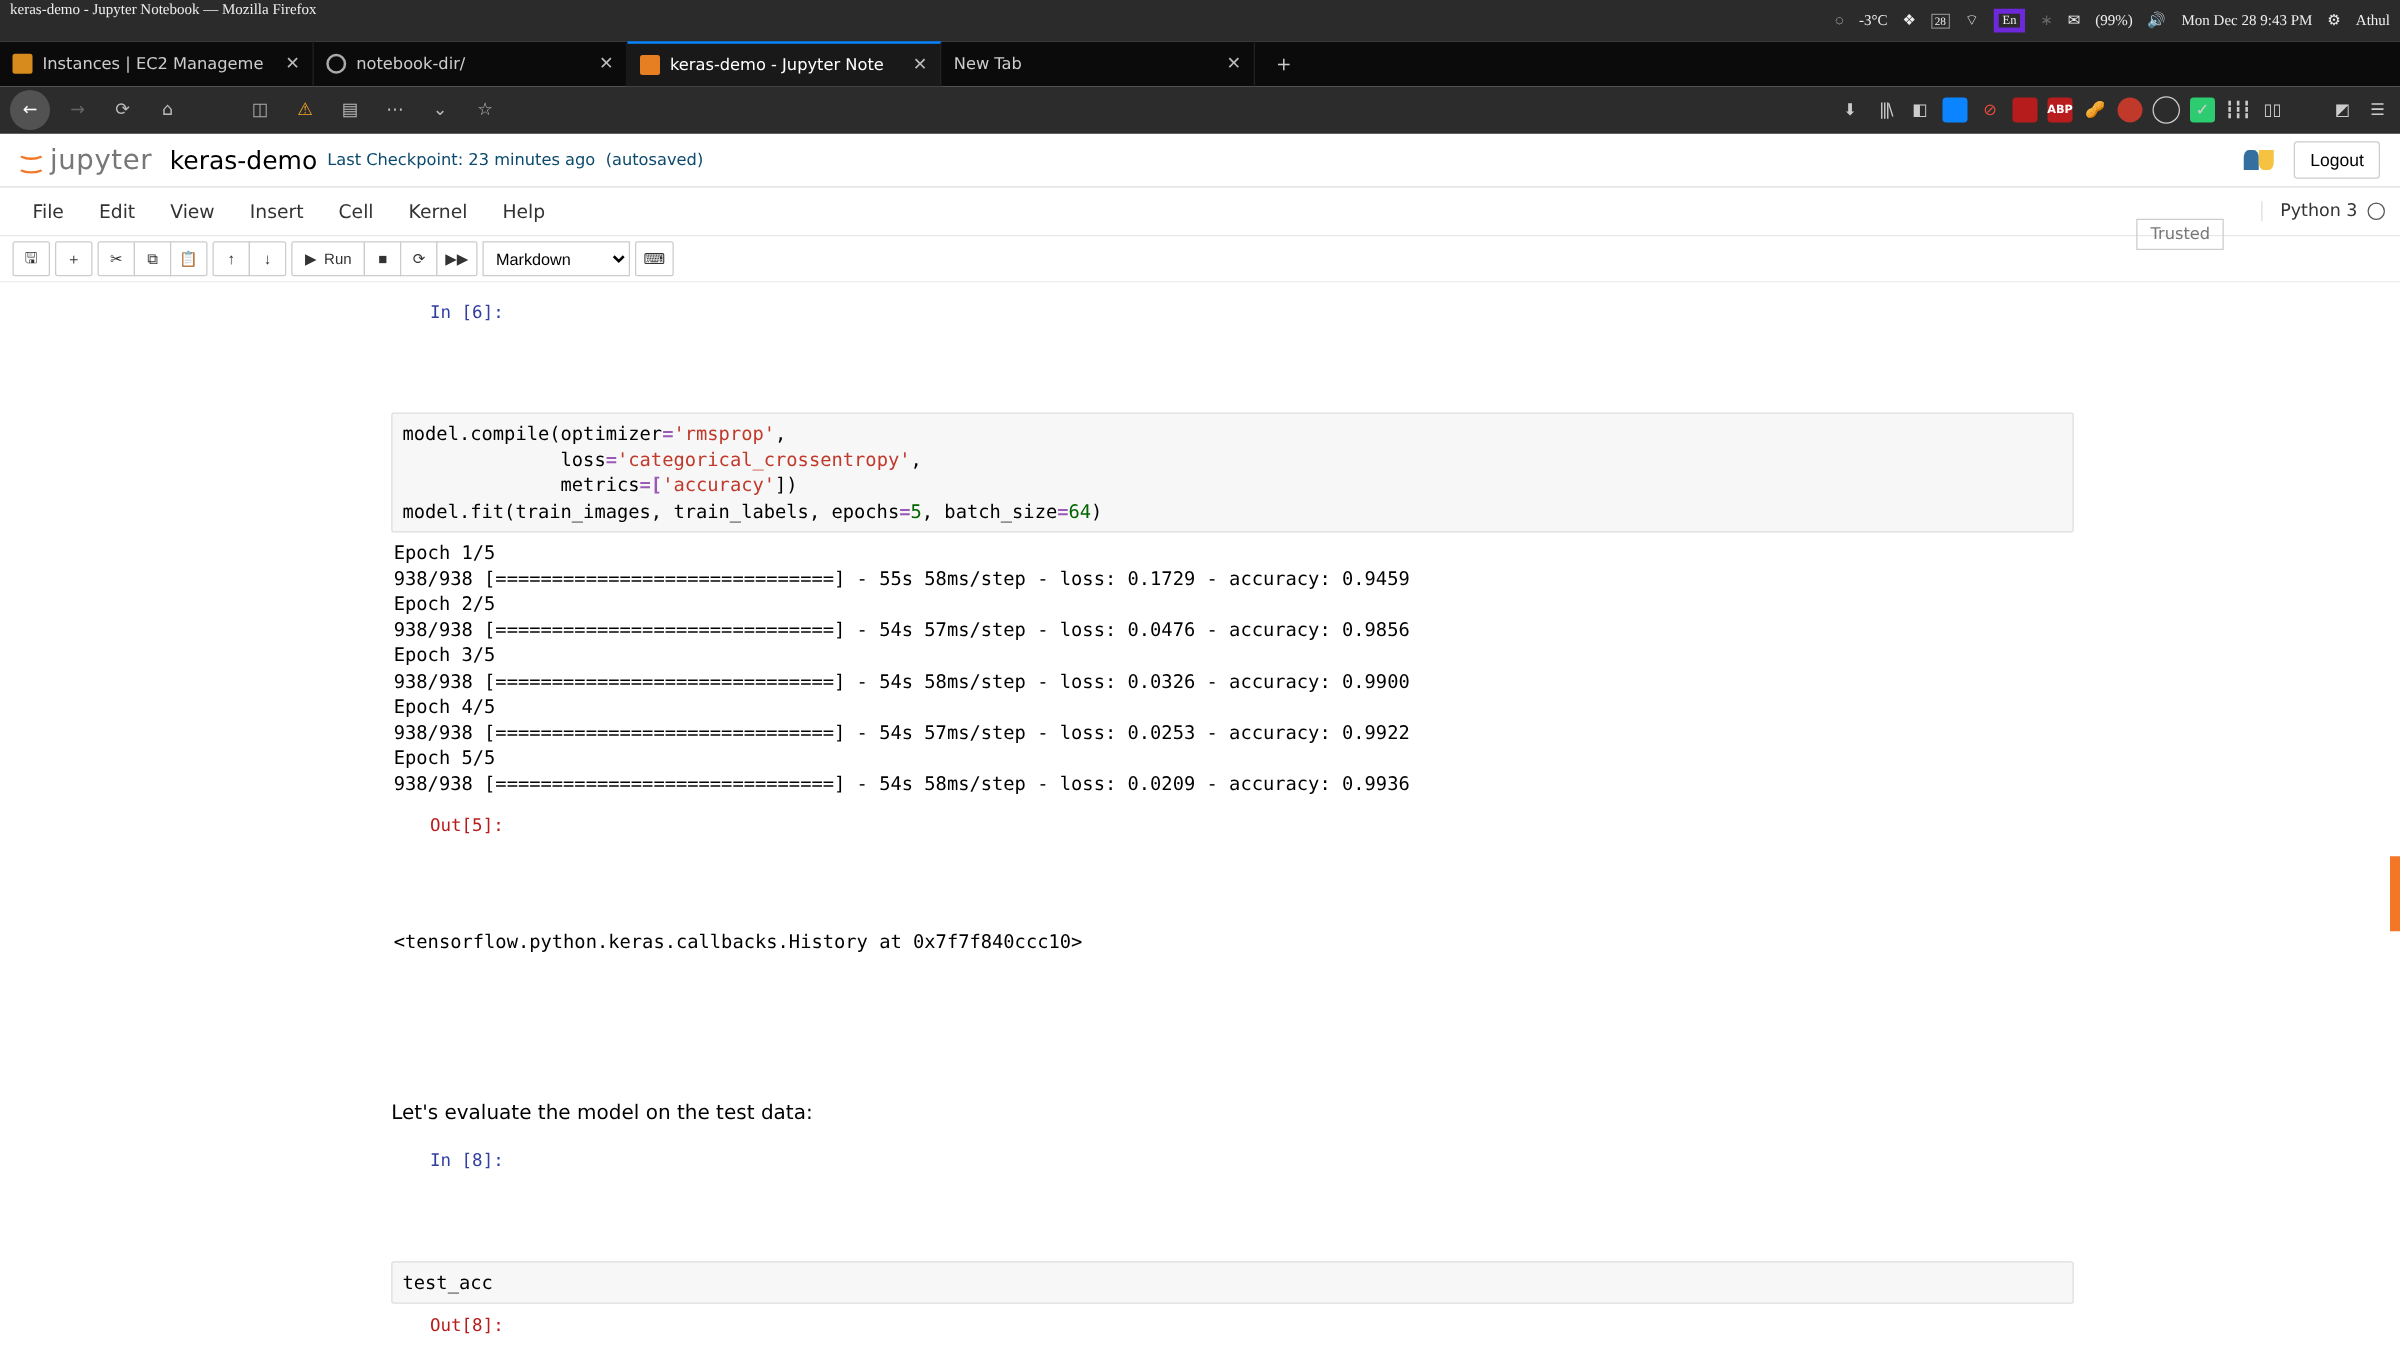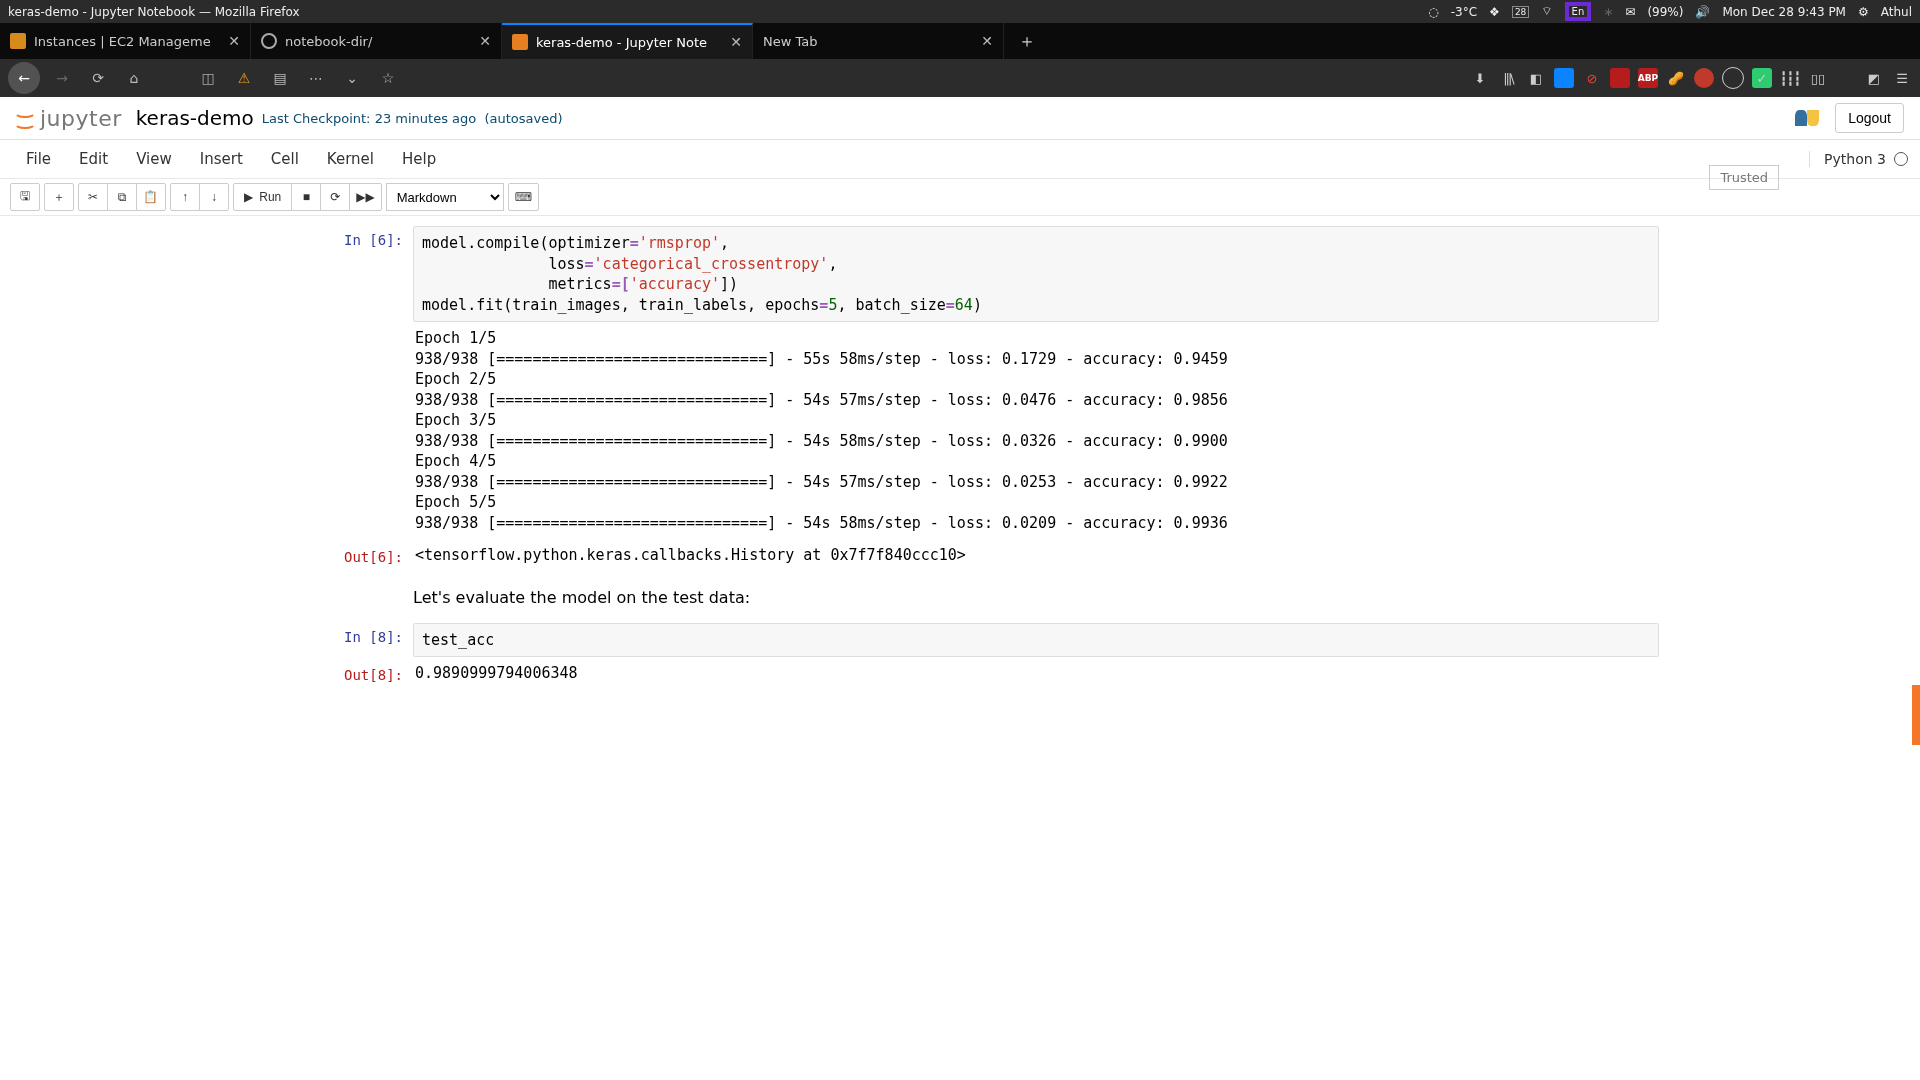--- a/index.html
+++ b/index.html
@@ -1,18 +1,18 @@
 <!DOCTYPE html>
 <html><head>
 <meta charset="utf-8">
 <style>
   html, body { margin:0; padding:0; font-family:"DejaVu Sans","Helvetica Neue",Arial,sans-serif; background:#fff; color:#000; font-size:14px; }
   .mono { font-family:"DejaVu Sans Mono","Menlo","Consolas",monospace; }
   
-  .menubar { background:#2b2b2b; color:#eee; height:23px; display:flex; align-items:center; padding:0 8px; font-size:12px; }
+  .menubar { background:#2b2b2b; color:#eee; height:33px; display:flex; padding:0 8px; font-size:12px;font-family:Liberation Serif, serif; }
   .menubar .title { flex:1; }
   .menubar .indicators { display:flex; gap:12px; align-items:center; }
   .menubar .indicators span { white-space:nowrap; }
   
   .tabstrip { background:#0b0b0b; height:36px; display:flex; align-items:stretch; }
   .tab { display:flex; align-items:center; padding:0 10px; color:#ccc; width:230px; font-size:13px; border-right:1px solid #222; position:relative; }
   .tab.active { border-top:2px solid #0a84ff; background:#191919; color:#fff; }
   .tab .favicon { width:16px; height:16px; margin-right:8px; display:inline-block; border-radius:2px; }
   .fav-orange { background:#d68b1c; }
   .fav-ring { border:2px solid #aaa; border-radius:50%; width:12px; height:12px; }
@@ -61,21 +61,21 @@
   .jp-toolbar { display:flex; align-items:center; padding:4px 10px; gap:4px; border-bottom:1px solid #e8e8e8; }
   .tbtn { border:1px solid #ccc; background:#fff; border-radius:2px; height:28px; min-width:30px; display:flex; align-items:center; justify-content:center; font-size:12px; color:#333; }
   .tbtn.run { padding:0 10px; gap:6px; }
   .tgroup { display:flex; }
   .tgroup .tbtn { border-radius:0; margin-left:-1px; }
   .tgroup .tbtn:first-child { border-radius:2px 0 0 2px; margin-left:0;}
   .tgroup .tbtn:last-child { border-radius:0 2px 2px 0; }
   .cellselect { border:1px solid #ccc; height:28px; width:118px; font-size:13px; padding:0 6px; background:#fff; }
   
   .nb-area { overflow-y:auto; background:#fff; padding:6px 0 20px 0; }
-  .cell { display:flex; margin:4px 0; }
+  .cell { display:flex; margin:4px 0;flex-direction:column; }
   .prompt { width:90px; flex:0 0 90px; text-align:right; padding:4px 10px 0 0; font-size:14px; line-height:21px; }
   .prompt.in { color:#303f9f; }
   .prompt.out { color:#b71c1c; }
   .cellbody { flex:1; padding-right:20px; }
   .codebox { border:1px solid #ddd; background:#f7f7f7; padding:6px 8px; font-size:15px; line-height:20.5px; white-space:pre; overflow-x:auto; border-radius:2px;}
   .output { padding:6px 0 6px 2px; font-size:15px; line-height:20.5px; white-space:pre; }
   .textcell { font-size:16px; color:#000; padding:12px 8px 12px 0; }
   .cm-op { color:#9b59b6; font-weight:bold;}
   .cm-str { color:#c0392b; }
   .cm-num { color:#006400; }
@@ -253,21 +253,21 @@
 Epoch 3/5
 938/938 [==============================] - 54s 58ms/step - loss: 0.0326 - accuracy: 0.9900
 Epoch 4/5
 938/938 [==============================] - 54s 57ms/step - loss: 0.0253 - accuracy: 0.9922
 Epoch 5/5
 938/938 [==============================] - 54s 58ms/step - loss: 0.0209 - accuracy: 0.9936</div>
     </div>
   </div>
 
   <div class="cell">
-    <div class="prompt out mono">Out[6]:</div>
+    <div class="prompt out mono">Out[5]:</div>
     <div class="cellbody">
       <div class="output mono" style="padding-top:2px">&lt;tensorflow.python.keras.callbacks.History at 0x7f7f840ccc10&gt;</div>
     </div>
   </div>
 
   <div class="cell">
     <div class="prompt"></div>
     <div class="cellbody">
       <div class="textcell">Let's evaluate the model on the test data:</div>
     </div>

